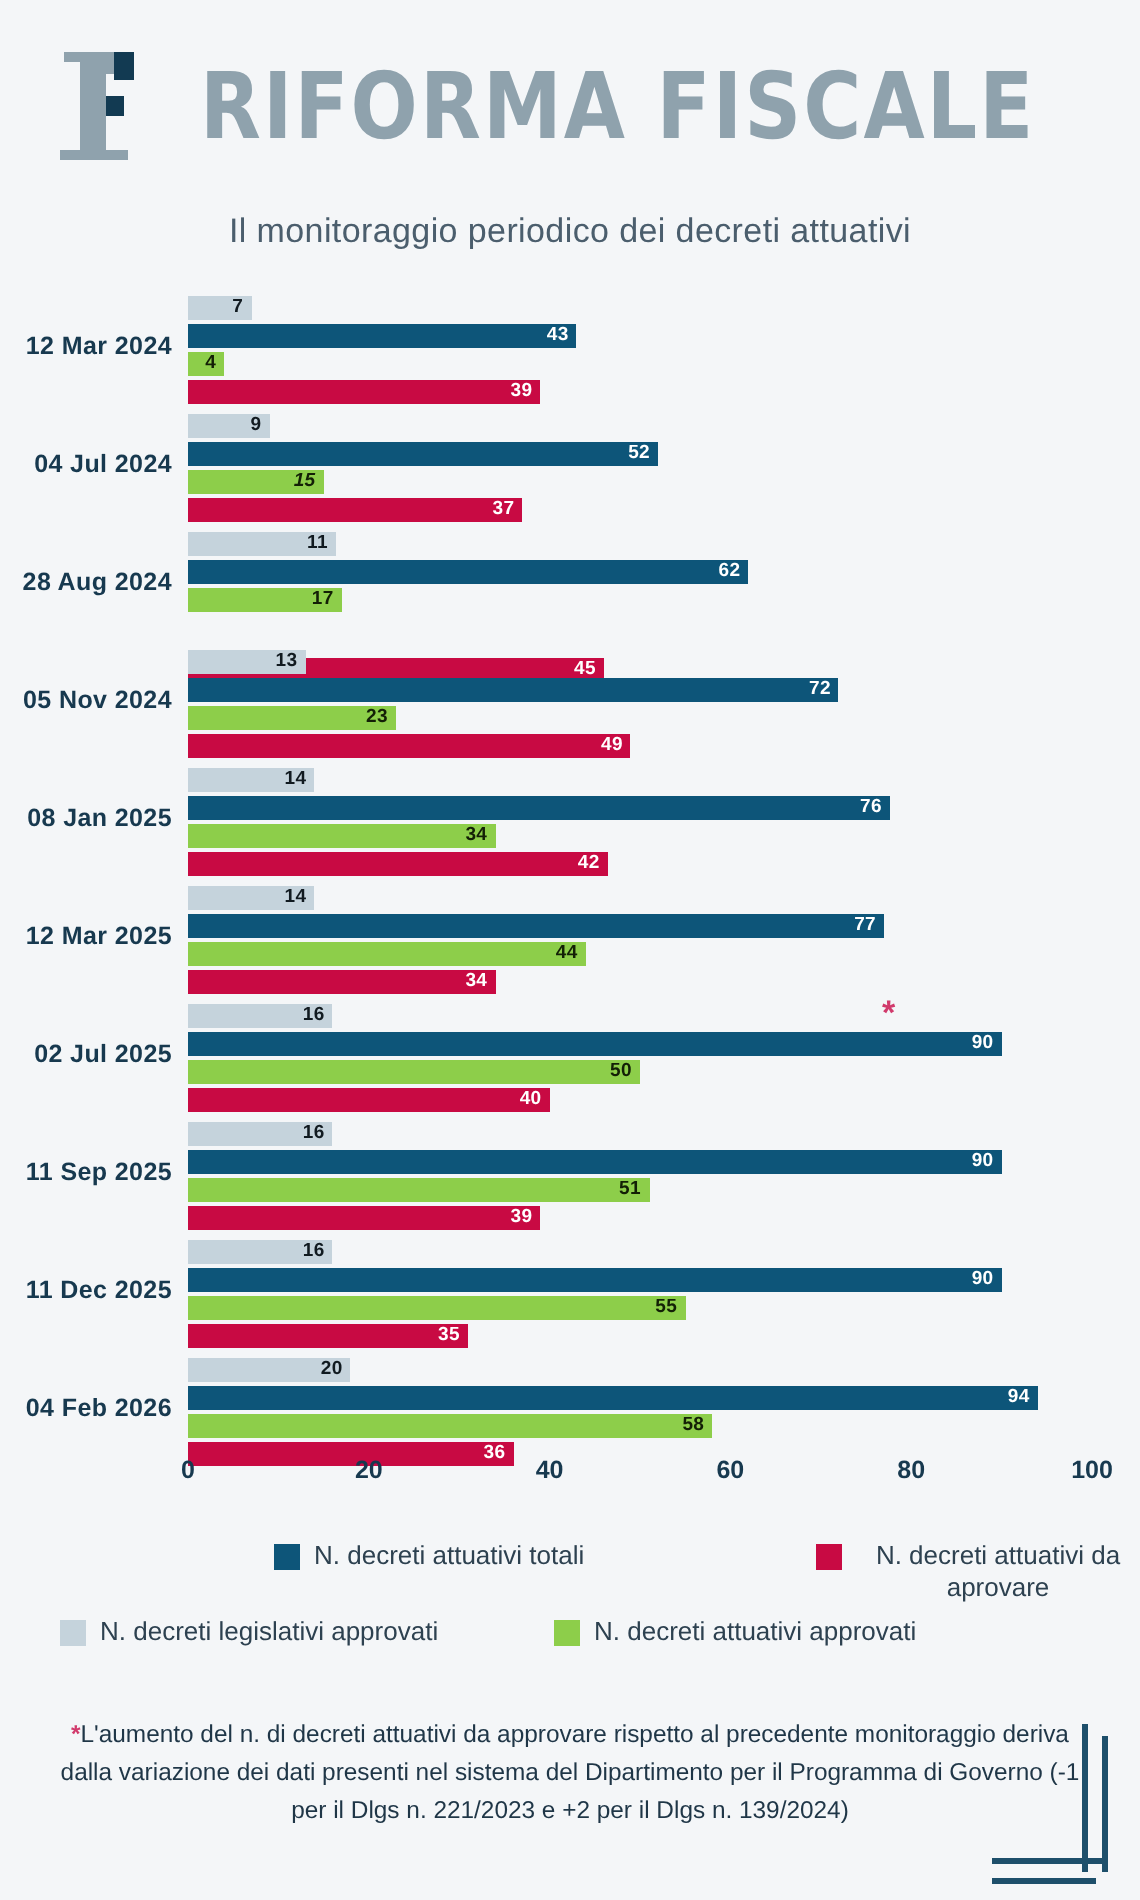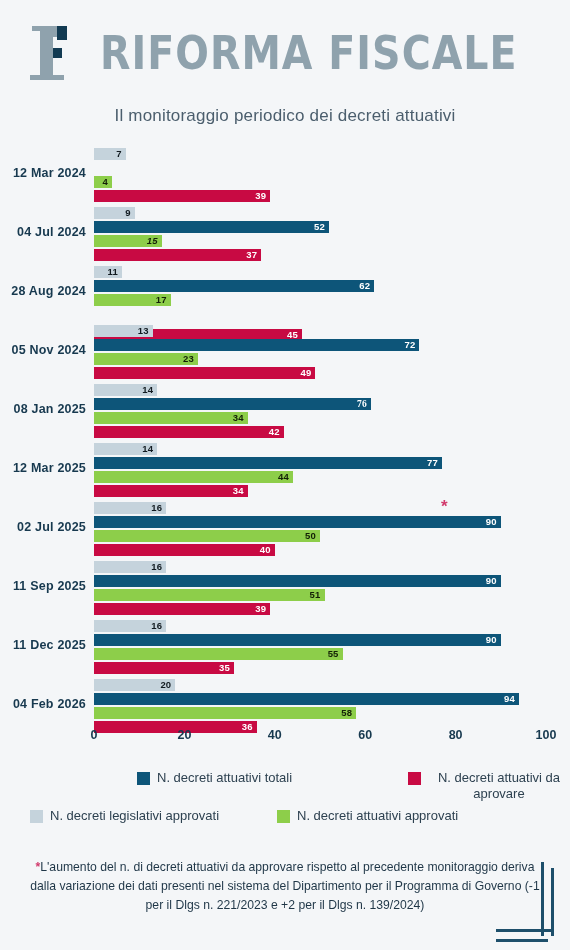--- a/index.html
+++ b/index.html
@@ -111,20 +111,23 @@
   <div id="main-title">RIFORMA FISCALE</div>
   <div id="subtitle">Il monitoraggio periodico dei decreti attuativi</div>
 </div>
 
 <div id="chart">
     <div class="group" style="top: 0px;">
       <div class="group-label">12 Mar 2024</div>
       <div class="bar b0" style="width: 31.64px;">
         <span class="val">7</span>
       </div>
+      <div class="bar b1" style="width: 194.36px;">
+        <span class="val">43</span>
+      </div>
       <div class="bar b2" style="width: 18.08px;">
         <span class="val">4</span>
       </div>
       <div class="bar b3" style="width: 176.28px;">
         <span class="val">39</span>
       </div>
     </div>
     <div class="group" style="top: 59px;">
       <div class="group-label">04 Jul 2024</div>
       <div class="bar b0" style="width: 40.68px;">
@@ -135,21 +138,21 @@
       </div>
       <div class="bar b2" style="width: 67.8px; font-style: italic;">
         <span class="val">15</span>
       </div>
       <div class="bar b3" style="width: 167.24px;">
         <span class="val">37</span>
       </div>
     </div>
     <div class="group" style="top: 118px;">
       <div class="group-label">28 Aug 2024</div>
-      <div class="bar b0" style="width: 28px;">
+      <div class="bar b0" style="width: 74px;">
         <span class="val">11</span>
       </div>
       <div class="bar b1" style="width: 280.24px;">
         <span class="val">62</span>
       </div>
       <div class="bar b2" style="width: 76.84px;">
         <span class="val">17</span>
       </div>
       <div class="bar b3" style="width: 208px; margin-top: 21px;">
         <span class="val">45</span>
@@ -168,27 +171,27 @@
       </div>
       <div class="bar b3" style="width: 221.48px;">
         <span class="val">49</span>
       </div>
     </div>
     <div class="group" style="top: 236px;">
       <div class="group-label">08 Jan 2025</div>
       <div class="bar b0" style="width: 63.28px;">
         <span class="val">14</span>
       </div>
-      <div class="bar b1" style="width: 277px; font-family: Liberation Serif, serif;">
+      <div class="bar b1" style="width: 351px;">
         <span class="val">76</span>
       </div>
       <div class="bar b2" style="width: 153.68px;">
         <span class="val">34</span>
       </div>
-      <div class="bar b3" style="width: 189.84px;">
+      <div class="bar b3" style="width: 189.84px; padding-left: 20px;">
         <span class="val">42</span>
       </div>
     </div>
     <div class="group" style="top: 295px;">
       <div class="group-label">12 Mar 2025</div>
       <div class="bar b0" style="width: 63.28px;">
         <span class="val">14</span>
       </div>
       <div class="bar b1" style="width: 348.04px;">
         <span class="val">77</span>

